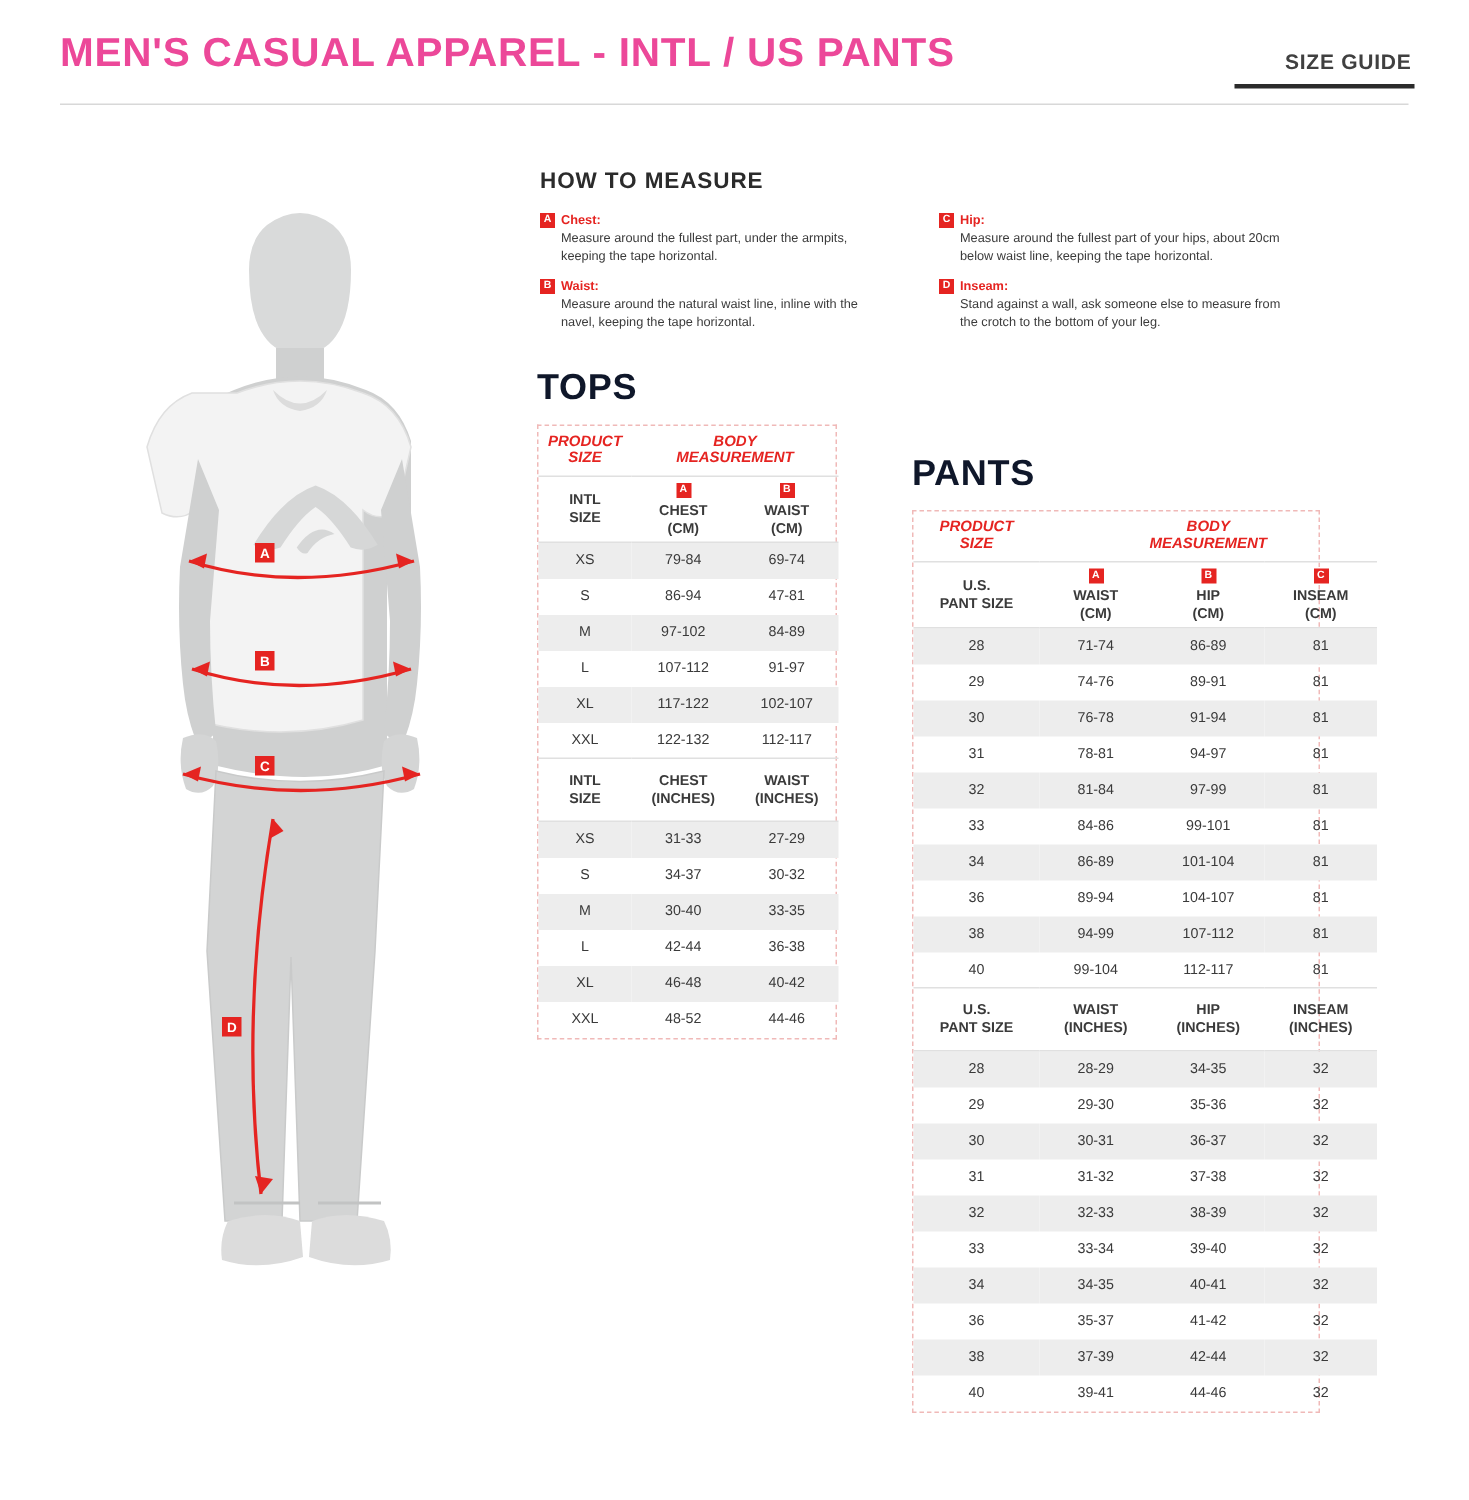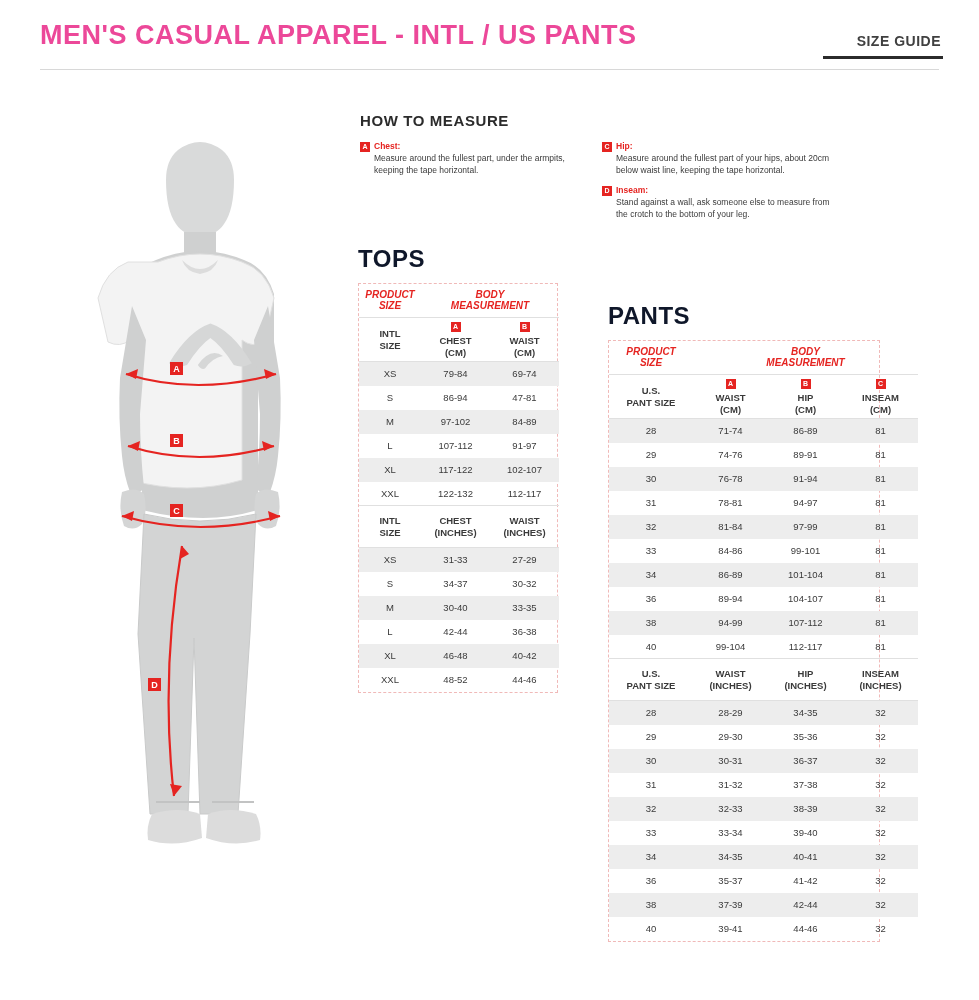--- a/index.html
+++ b/index.html
@@ -67,21 +67,21 @@
   }
   .howto h2 {
     margin: 0 0 12px 0;
     font-size: 15px;
     font-weight: bold;
     letter-spacing: 0.6px;
     color: #2b2b2b;
   }
   .howto-cols {
     display: flex;
-    gap: 12px;
+    gap: 36px;
   }
   .howto-col { width: 230px; }
   .howto-item {
     position: relative;
     padding-left: 14px;
     margin-bottom: 9px;
   }
   .howto-badge {
     position: absolute;
     left: 0; top: 1px;
@@ -245,20 +245,25 @@
 </div>
 
 <div class="howto">
   <h2>HOW TO MEASURE</h2>
   <div class="howto-cols">
     <div class="howto-col">
       <div class="howto-item">
         <span class="howto-badge">A</span>
         <div class="howto-term">Chest:</div>
         <div class="howto-desc">Measure around the fullest part, under the armpits, keeping the tape horizontal.</div>
+      </div>
+      <div class="howto-item">
+        <span class="howto-badge">B</span>
+        <div class="howto-term">Waist:</div>
+        <div class="howto-desc">Measure around the natural waist line, inline with the navel, keeping the tape horizontal.</div>
       </div>
     </div>
     <div class="howto-col">
       <div class="howto-item">
         <span class="howto-badge">C</span>
         <div class="howto-term">Hip:</div>
         <div class="howto-desc">Measure around the fullest part of your hips, about 20cm below waist line, keeping the tape horizontal.</div>
       </div>
       <div class="howto-item">
         <span class="howto-badge">D</span>

